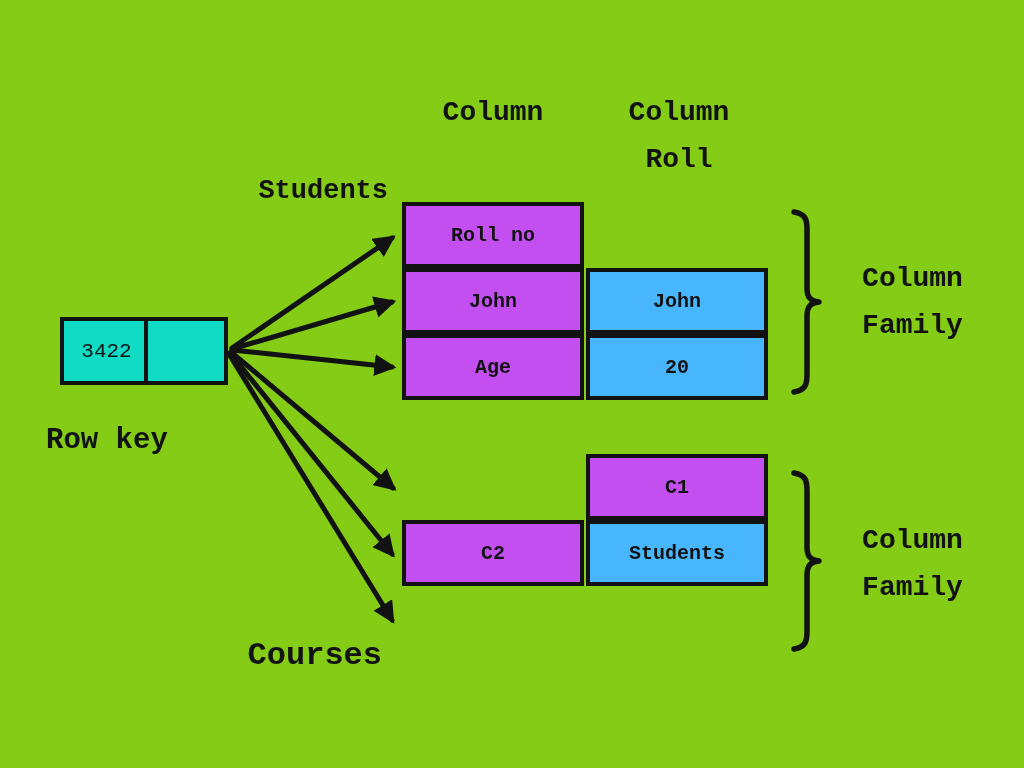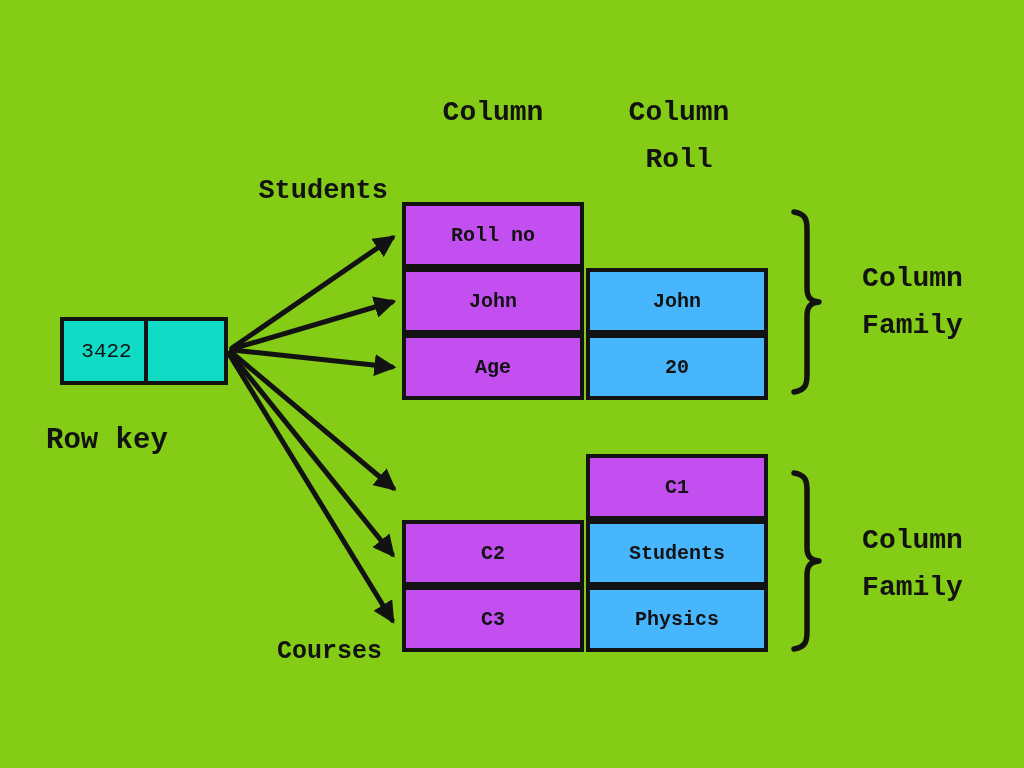--- a/index.html
+++ b/index.html
@@ -64,21 +64,21 @@
     <div>Roll</div>
   </div>
 
   <div class="rk-box" style="left:60px; top:317px; width:93px; height:68px;text-align:center;">
     <span>3422</span>
   </div>
   <div class="rk-box" style="left:144px; top:317px; width:84px; height:68px;"></div>
   <div class="lbl" style="left:46px; top:424px; font-size:29px;">Row key</div>
 
   <div class="lbl" style="left:237px; top:176px; width:151px; font-size:27px; text-align:right;">Students</div>
-  <div class="lbl" style="left:238px; top:637px; width:144px; font-size:25px; text-align:right;">Courses</div>
+  <div class="lbl" style="left:238px; top:637px; width:144px; font-size:32px; text-align:right;">Courses</div>
 
   <div class="cf-table" style="left:402px; top:202px;">
     <div class="cf-row">
       <div class="cf-cell cf-key">Roll no</div>
     </div>
     <div class="cf-row">
       <div class="cf-cell cf-key">John</div>
       <div class="cf-cell cf-val">John</div>
     </div>
     <div class="cf-row">
@@ -88,24 +88,20 @@
   </div>
 
   <div class="cf-table" style="left:402px; top:454px;align-items:flex-end;">
     <div class="cf-row">
       <div class="cf-cell cf-key">C1</div>
     </div>
     <div class="cf-row">
       <div class="cf-cell cf-key">C2</div>
       <div class="cf-cell cf-val">Students</div>
     </div>
-    <div class="cf-row">
-      <div class="cf-cell cf-key">C3</div>
-      <div class="cf-cell cf-val">Physics</div>
-    </div>
   </div>
 
   <div class="fam-label" style="left:825px; top:255px; width:175px;">
     <div>Column</div>
     <div>Family</div>
   </div>
   <div class="fam-label" style="left:825px; top:517px; width:175px;">
     <div>Column</div>
     <div>Family</div>
   </div>

